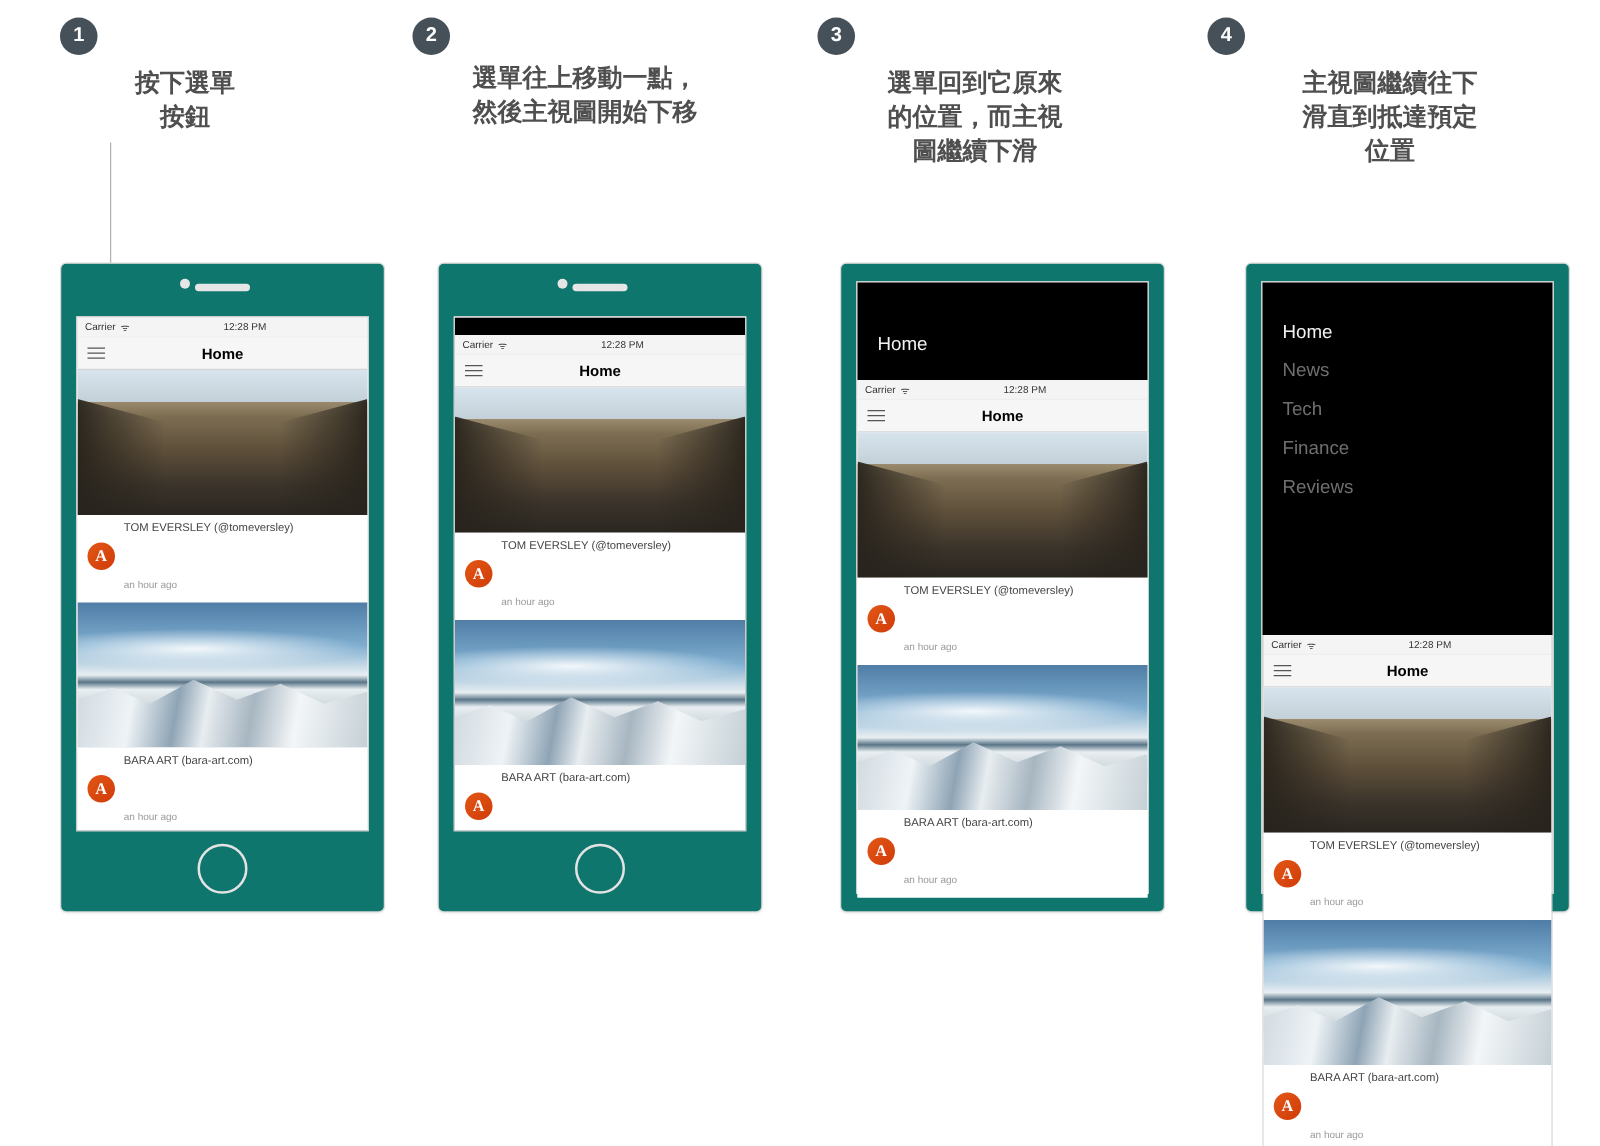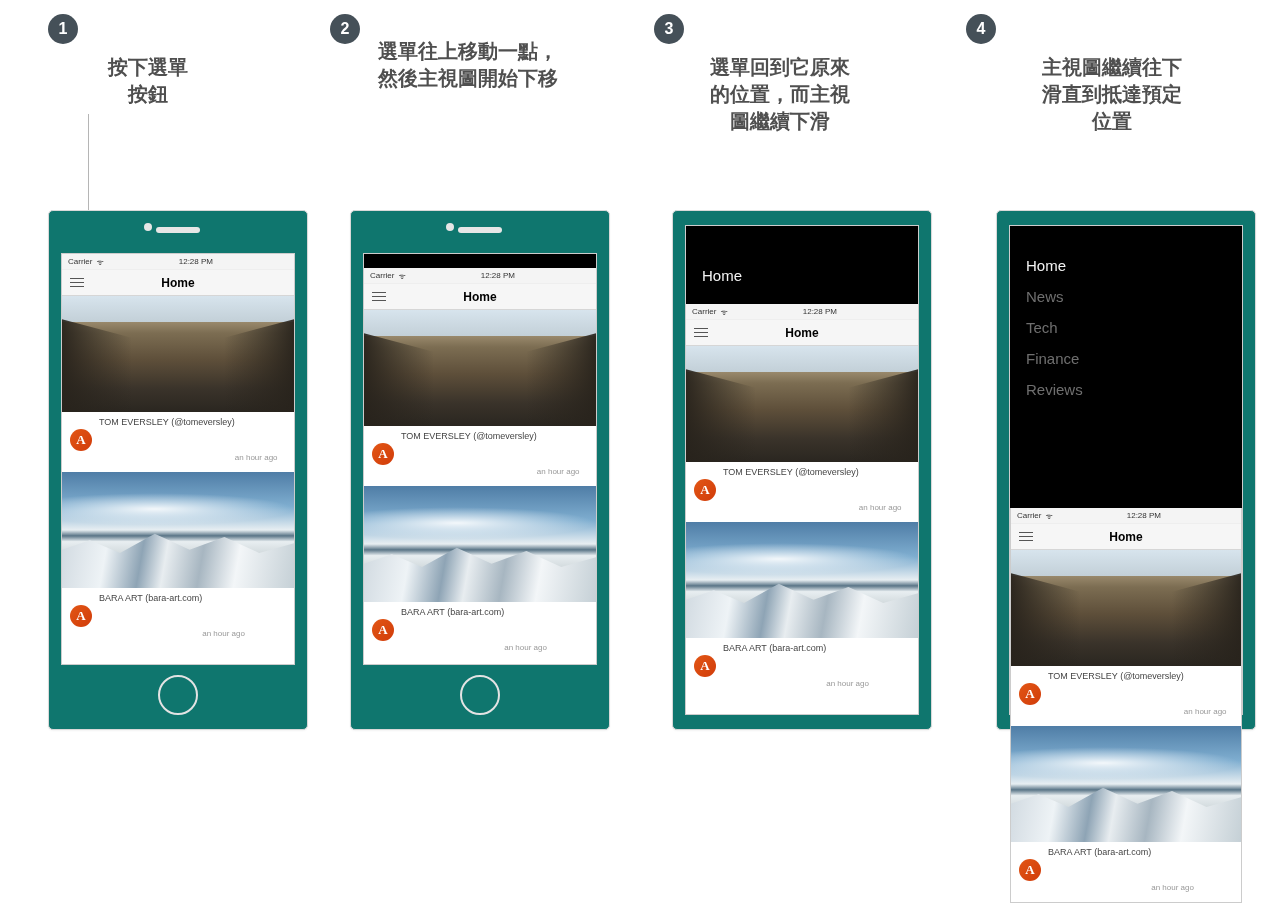--- a/index.html
+++ b/index.html
@@ -22,21 +22,21 @@
   .hamb { position: absolute; left: 8px; top: 50%; transform: translateY(-50%); width: 14px; height: 10px; display: flex; flex-direction: column; justify-content: space-between; cursor: pointer; }
   .hamb span { display: block; height: 1.4px; background: #555; }
   .nav-title { flex: 1; text-align: center; font-weight: 600; font-size: 12px; color: #000; }
   .feed { background: #fff; }
   .photo { width: 100%; display: block; }
   .street { height: 116px; }
   .mountain { height: 116px; }
   .author-row { display: flex; align-items: center; padding: 5px 8px 10px; gap: 7px; background: #fff; }
   .avatar { width: 22px; height: 22px; border-radius: 50%; background: linear-gradient(135deg,#e25615,#d13c0a); display: flex; align-items: center; justify-content: center; font-size: 13px; font-weight: 800; color: #fff; font-family: serif; overflow: hidden; }
   .avatar span { display: block; }
-  .author-meta { display: flex; flex-direction: row; }
+  .author-meta { display: flex; flex-direction: column; }
   .author-name { font-size: 9px; color: #444; }
   .author-time { font-size: 8px; color: #999; margin-top: 36px; }
   .menu-panel { background: #000; color: #e6e6e6; padding: 18px 16px; }
   .menu-panel .item { font-size: 15px; padding: 7px 0; color: #6f6f6f; }
   .menu-panel .item.active { color: #f2f2f2; }
   
   .street {
     background: linear-gradient(to bottom, #d7e4ed 0%, #c3d0d8 22%, #9a8a6d 22%, #7c6d52 32%, #5e4f3a 55%, #3a332a 80%, #2a2620 100%);
     position: relative;
   }
@@ -104,21 +104,21 @@
       </div>
     </div>
     <div class="home-btn"></div>
   </div>
 </div>
 
 <div class="stage" style="left:326px; top:14px; width:300px;">
   <div class="badge" style="left:4px; top:0;">
       <span>2</span>
     </div>
-  <div class="caption" style="left:12px; top:24px; width:260px;">選單往上移動一點，
+  <div class="caption" style="left:12px; top:36px; width:260px;">選單往上移動一點，
 然後主視圖開始下移</div>
   <div class="phone" style="position:absolute; left:24px; top:196px;">
     <div class="screen">
       <div class="black-strip" style="height:14px;"></div>
       <div class="statusbar">
         <div class="status-l">
             <span>Carrier</span>
             <span>ᯤ</span>
           </div>
         <span>12:28 PM</span>

